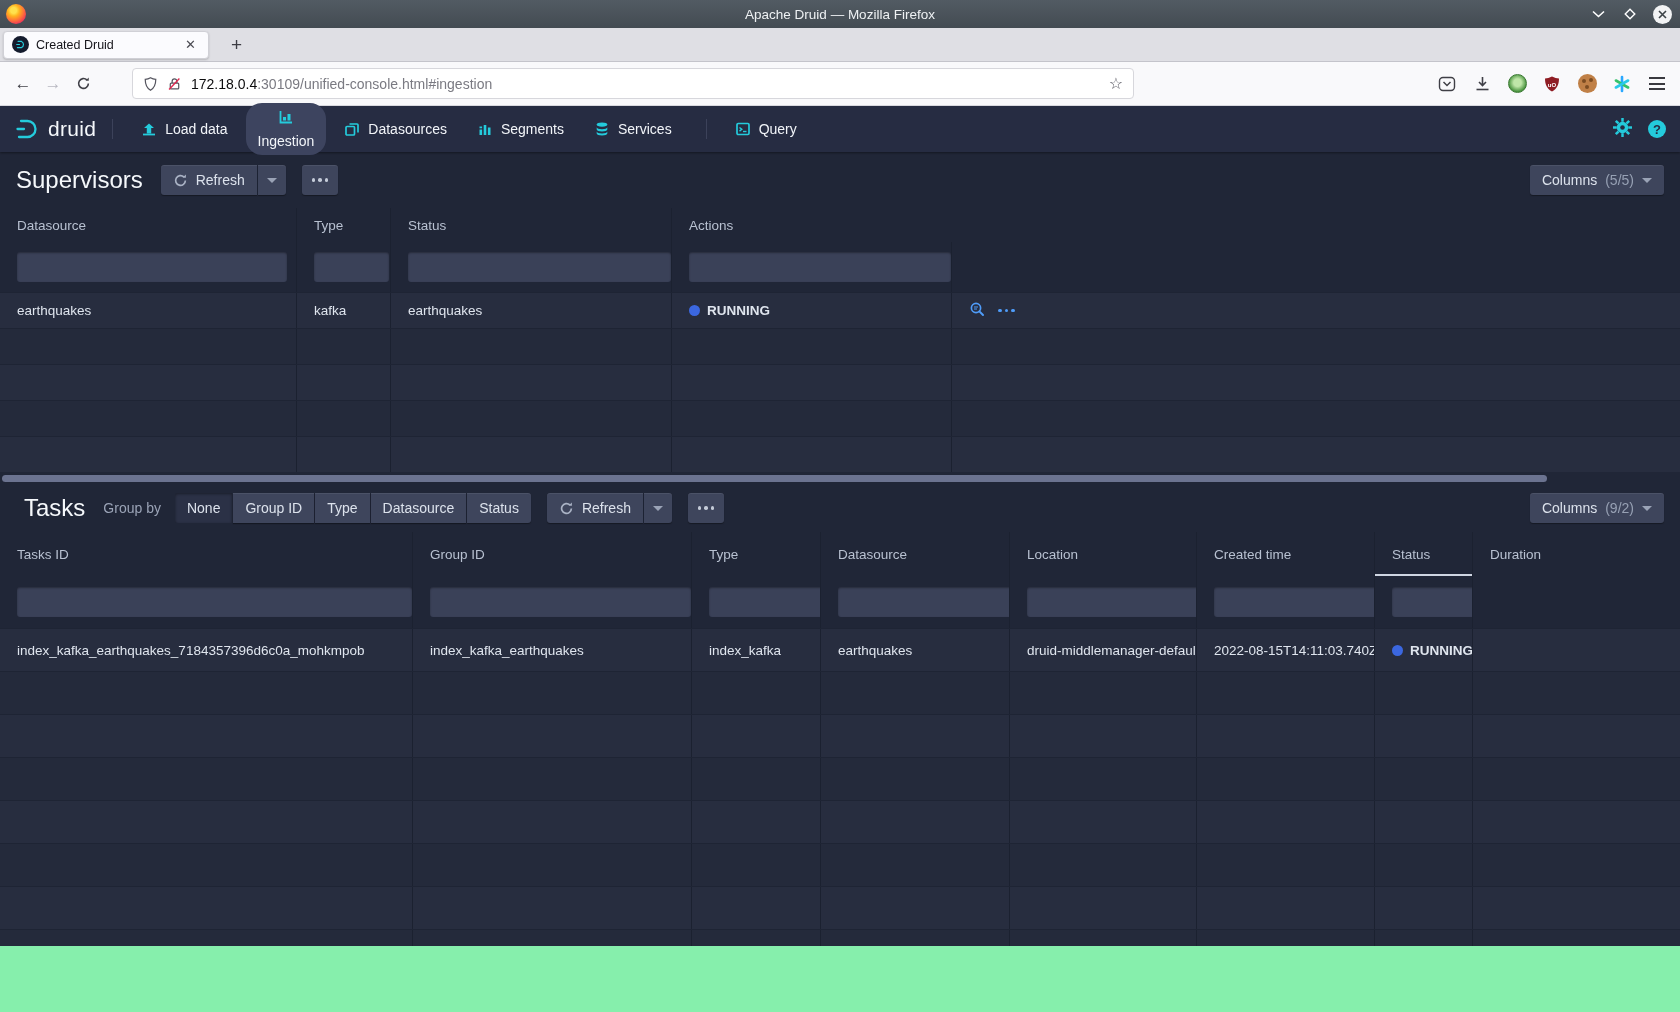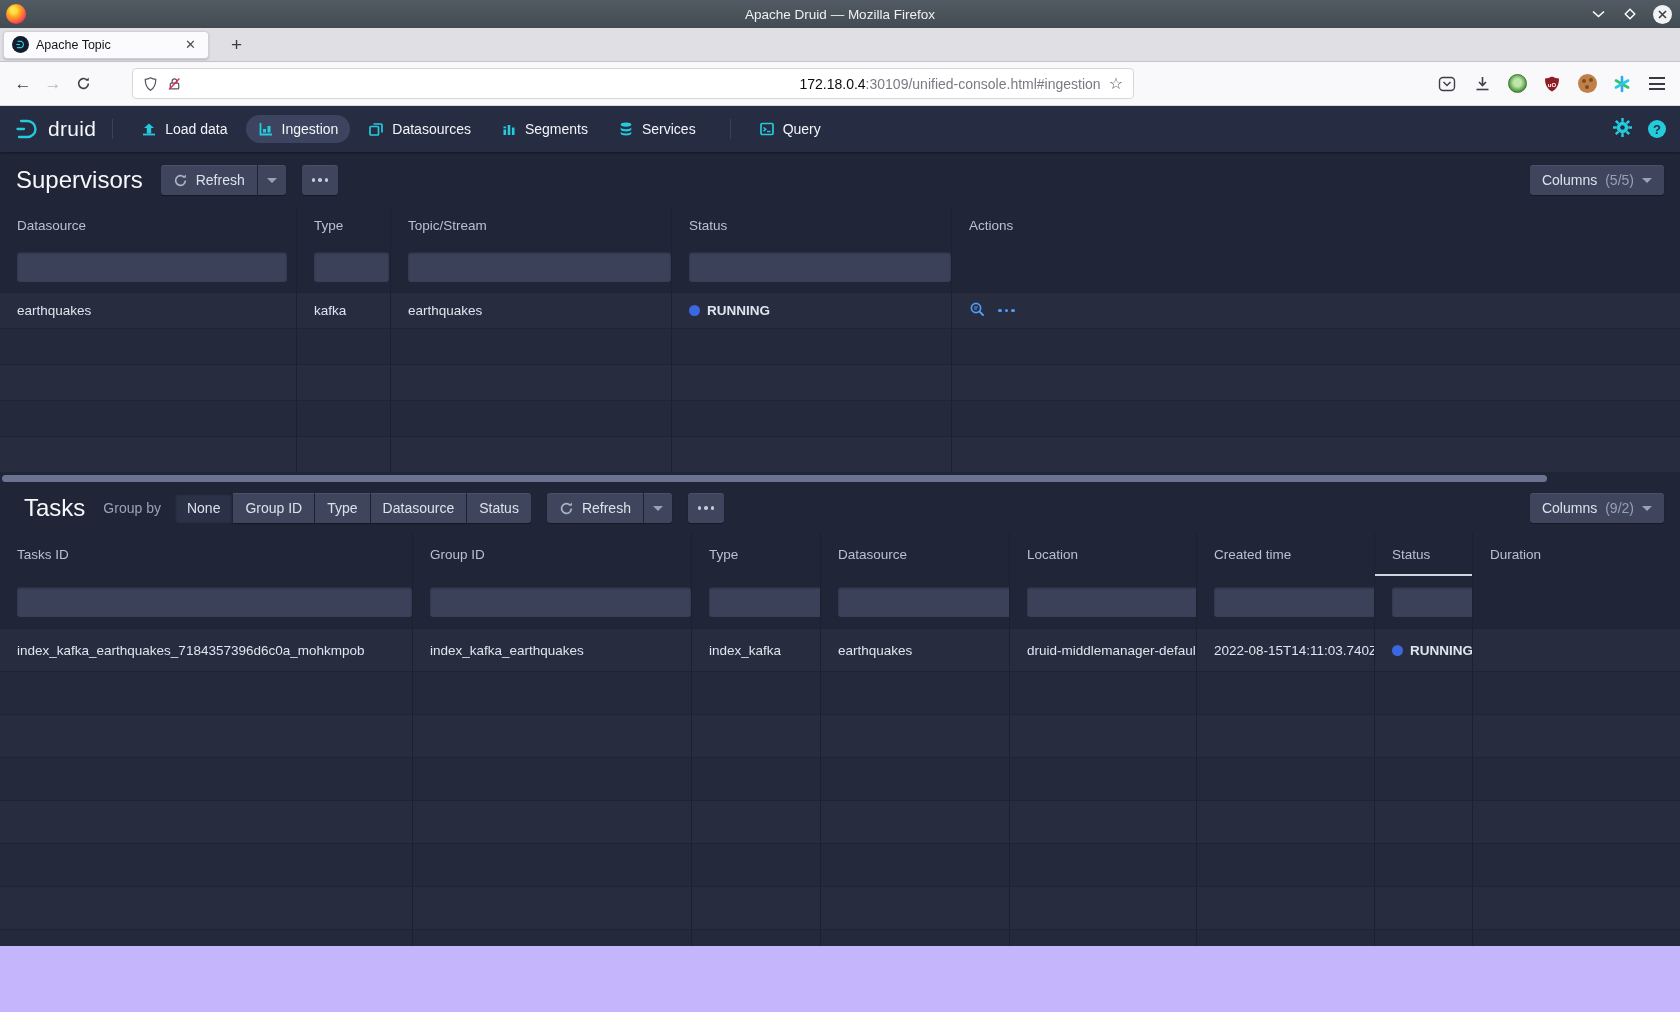--- a/index.html
+++ b/index.html
@@ -1,19 +1,19 @@
 <!DOCTYPE html>
 <html><head>
 <meta charset="utf-8">
 <style>
   * { margin:0; padding:0; box-sizing:border-box; }
   html,body { width:1680px; height:1012px; overflow:hidden; background:#000; }
   body { font-family:"Liberation Sans", sans-serif; }
 
-  .screen { width:1680px; height:1012px; background:#c4b5fd; }
+  .screen { width:1680px; height:1012px; background:#86efac; }
   .window { width:1680px; height:946px; display:flex; flex-direction:column; overflow:hidden; }
 
   
   .titlebar { height:28px; flex:0 0 28px; background:linear-gradient(#525b63,#434b52); display:flex; align-items:center; position:relative; }
   .fx-logo { width:20px; height:20px; margin-left:6px; border-radius:50%;
     background:radial-gradient(circle at 38% 32%, #ffe14d 0 16%, #ffb21e 32%, #ff7139 55%, #e3156c 88%); }
   .win-title { position:absolute; left:0; right:0; text-align:center; color:#eef1f3; font-size:13.5px; }
   .win-controls { position:absolute; right:8px; top:0; height:28px; display:flex; align-items:center; gap:14px; }
   .wc { width:18px; height:18px; display:flex; align-items:center; justify-content:center; cursor:default; }
   .wc svg { display:block; }
@@ -30,40 +30,40 @@
 
   
   .toolbar { height:44px; flex:0 0 44px; background:#f9f9fb; display:flex; align-items:center; border-bottom:1px solid #e0e0e6; }
   .nav-ico { width:30px; height:30px; display:flex; align-items:center; justify-content:center; font-size:17px; border-radius:4px; }
   .back { color:#3f3f46; margin-left:8px; }
   .fwd { color:#b7b7c0; }
   .reload svg { display:block; }
   .urlbar { width:1002px; height:31px; margin-left:34px; background:#ffffff; border:1px solid #d7d7dc; border-radius:4px;
     display:flex; align-items:center; padding:0 10px; }
   .urlbar .u-ico { margin-right:9px; display:flex; align-items:center; }
-  .url-text { flex:1; font-size:14px; white-space:nowrap; overflow:hidden;text-align:right; }
+  .url-text { flex:1; font-size:14px; white-space:nowrap; overflow:hidden; }
   .url-host { color:#0c0c0d; }
   .url-rest { color:#7a7a82; }
   .url-star { color:#55555f; font-size:16px; margin-left:8px; }
   .tb-right { display:flex; align-items:center; gap:13px; margin-left:auto; margin-right:12px; }
   .tb-right .ico { width:22px; height:22px; display:flex; align-items:center; justify-content:center; }
   .ext-green { width:19px; height:19px; border-radius:50%; background:radial-gradient(circle at 50% 45%, #bfe6a8 0 30%, #4b9540 70%); border:1.5px solid #3c7a33; }
   .ext-cookie { width:19px; height:19px; border-radius:50%; background:#c08047; position:relative; }
   .ext-cookie i { position:absolute; width:4px; height:4px; border-radius:50%; background:#7c4c22; }
   .hamburger { display:flex; flex-direction:column; gap:3.5px; }
   .hamburger i { width:16px; height:2px; background:#39393f; }
 
   
   .dnav { height:46px; flex:0 0 46px; background:#262c42; display:flex; align-items:center; padding:0 14px;
     box-shadow:0 1px 2px rgba(0,0,0,.4); position:relative; z-index:3; }
   .brand { display:flex; align-items:center; gap:7px; }
   .brand-text { color:#f5f8fb; font-size:21px; letter-spacing:.3px; }
   .nav-sep { width:1px; height:20px; background:#3c425a; margin:0 16px; }
   .dnav-item { display:flex; align-items:center; gap:8px; color:#f2f5f9; font-size:14px; padding:6px 12px; border-radius:16px; margin-right:6px; white-space:nowrap; }
-  .dnav-item.active { background:#3d445f; }
+  .dnav-item.active { background:#3d445f;flex-direction:column; }
   .dnav-item svg { display:block; }
   .dnav-right { margin-left:auto; display:flex; align-items:center; gap:16px; }
   .help-circle { width:18px; height:18px; border-radius:50%; background:#24cbdc; color:#262c42; font-size:13px; font-weight:bold; display:flex; align-items:center; justify-content:center; }
 
   
   .content { flex:1; background:#202637; color:#dfe5ee; overflow:hidden; display:flex; flex-direction:column; }
 
   .view-header { display:flex; align-items:center; padding:0 16px; flex:0 0 56px; }
   .view-header.tasks-hdr { flex:0 0 48px;margin-left:8px; }
   .view-title { font-size:24px; color:#f5f8fb; font-weight:500; margin-right:18px; }
@@ -144,21 +144,21 @@
   </div>
 
   <div class="tabbar">
     <div class="tab">
       <span class="tab-favicon">
         <svg width="11" height="11" viewBox="0 0 16 16">
               <path d="M4.5 3.5h5a5 5 0 0 1 0 9h-6" fill="none" stroke="#24cbdc" stroke-width="1.7" stroke-linecap="round"></path>
               <path d="M2.5 8h4" stroke="#24cbdc" stroke-width="1.7" stroke-linecap="round"></path>
             </svg>
       </span>
-      <span class="tab-title">Apache Topic</span>
+      <span class="tab-title">Created Druid</span>
       <span class="tab-close">✕</span>
     </div>
     <div class="newtab-btn">+</div>
   </div>
 
   <div class="toolbar">
     <div class="nav-ico back">←</div>
     <div class="nav-ico fwd">→</div>
     <div class="nav-ico reload">
       <svg width="15" height="15" viewBox="0 0 16 16">
@@ -330,21 +330,20 @@
       <button class="btn right-controls">
         <span>Columns</span>
         <span class="count-dim">(5/5)</span>
         <span class="caret"></span>
       </button>
     </div>
 
     <div class="grid-row cols-sup thead">
       <div class="th">Datasource</div>
       <div class="th">Type</div>
-      <div class="th">Topic/Stream</div>
       <div class="th">Status</div>
       <div class="th">Actions</div>
     </div>
 
     <div class="grid-row cols-sup filter-row">
       <div class="td">
             <input class="filter-input" style="width: 270px;">
           </div>
       <div class="td">
             <input class="filter-input" style="width: 75px;">

